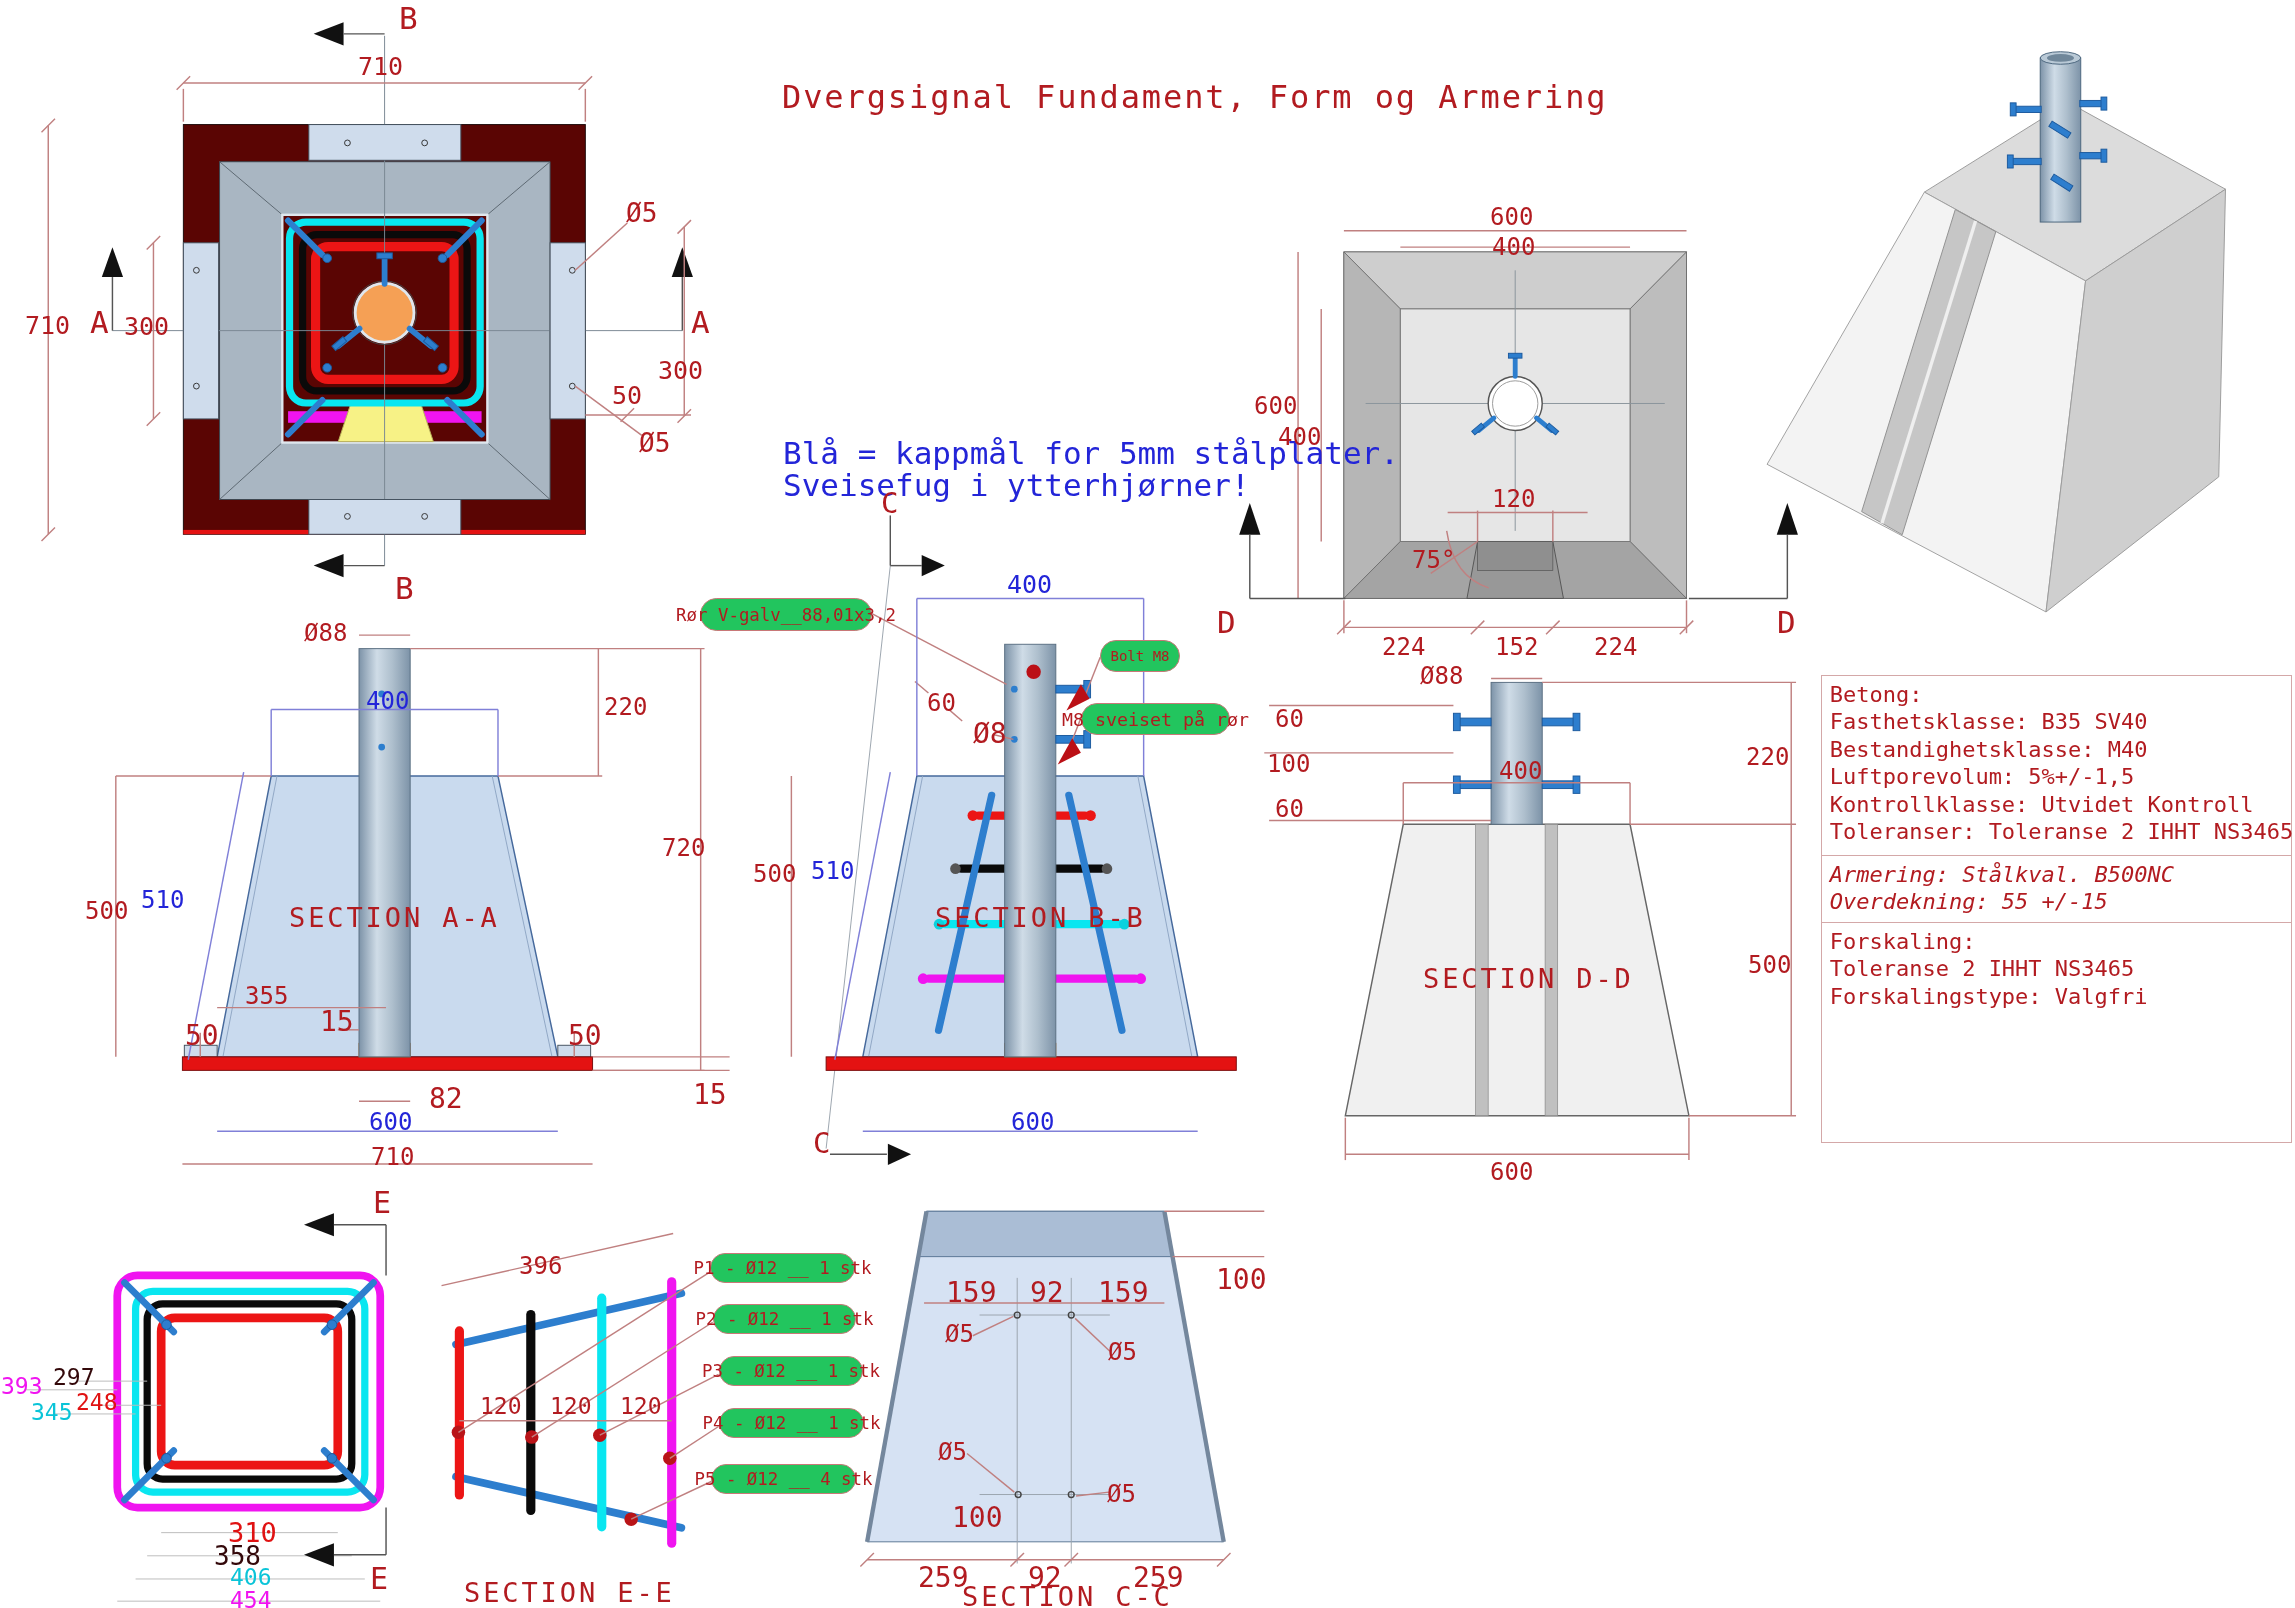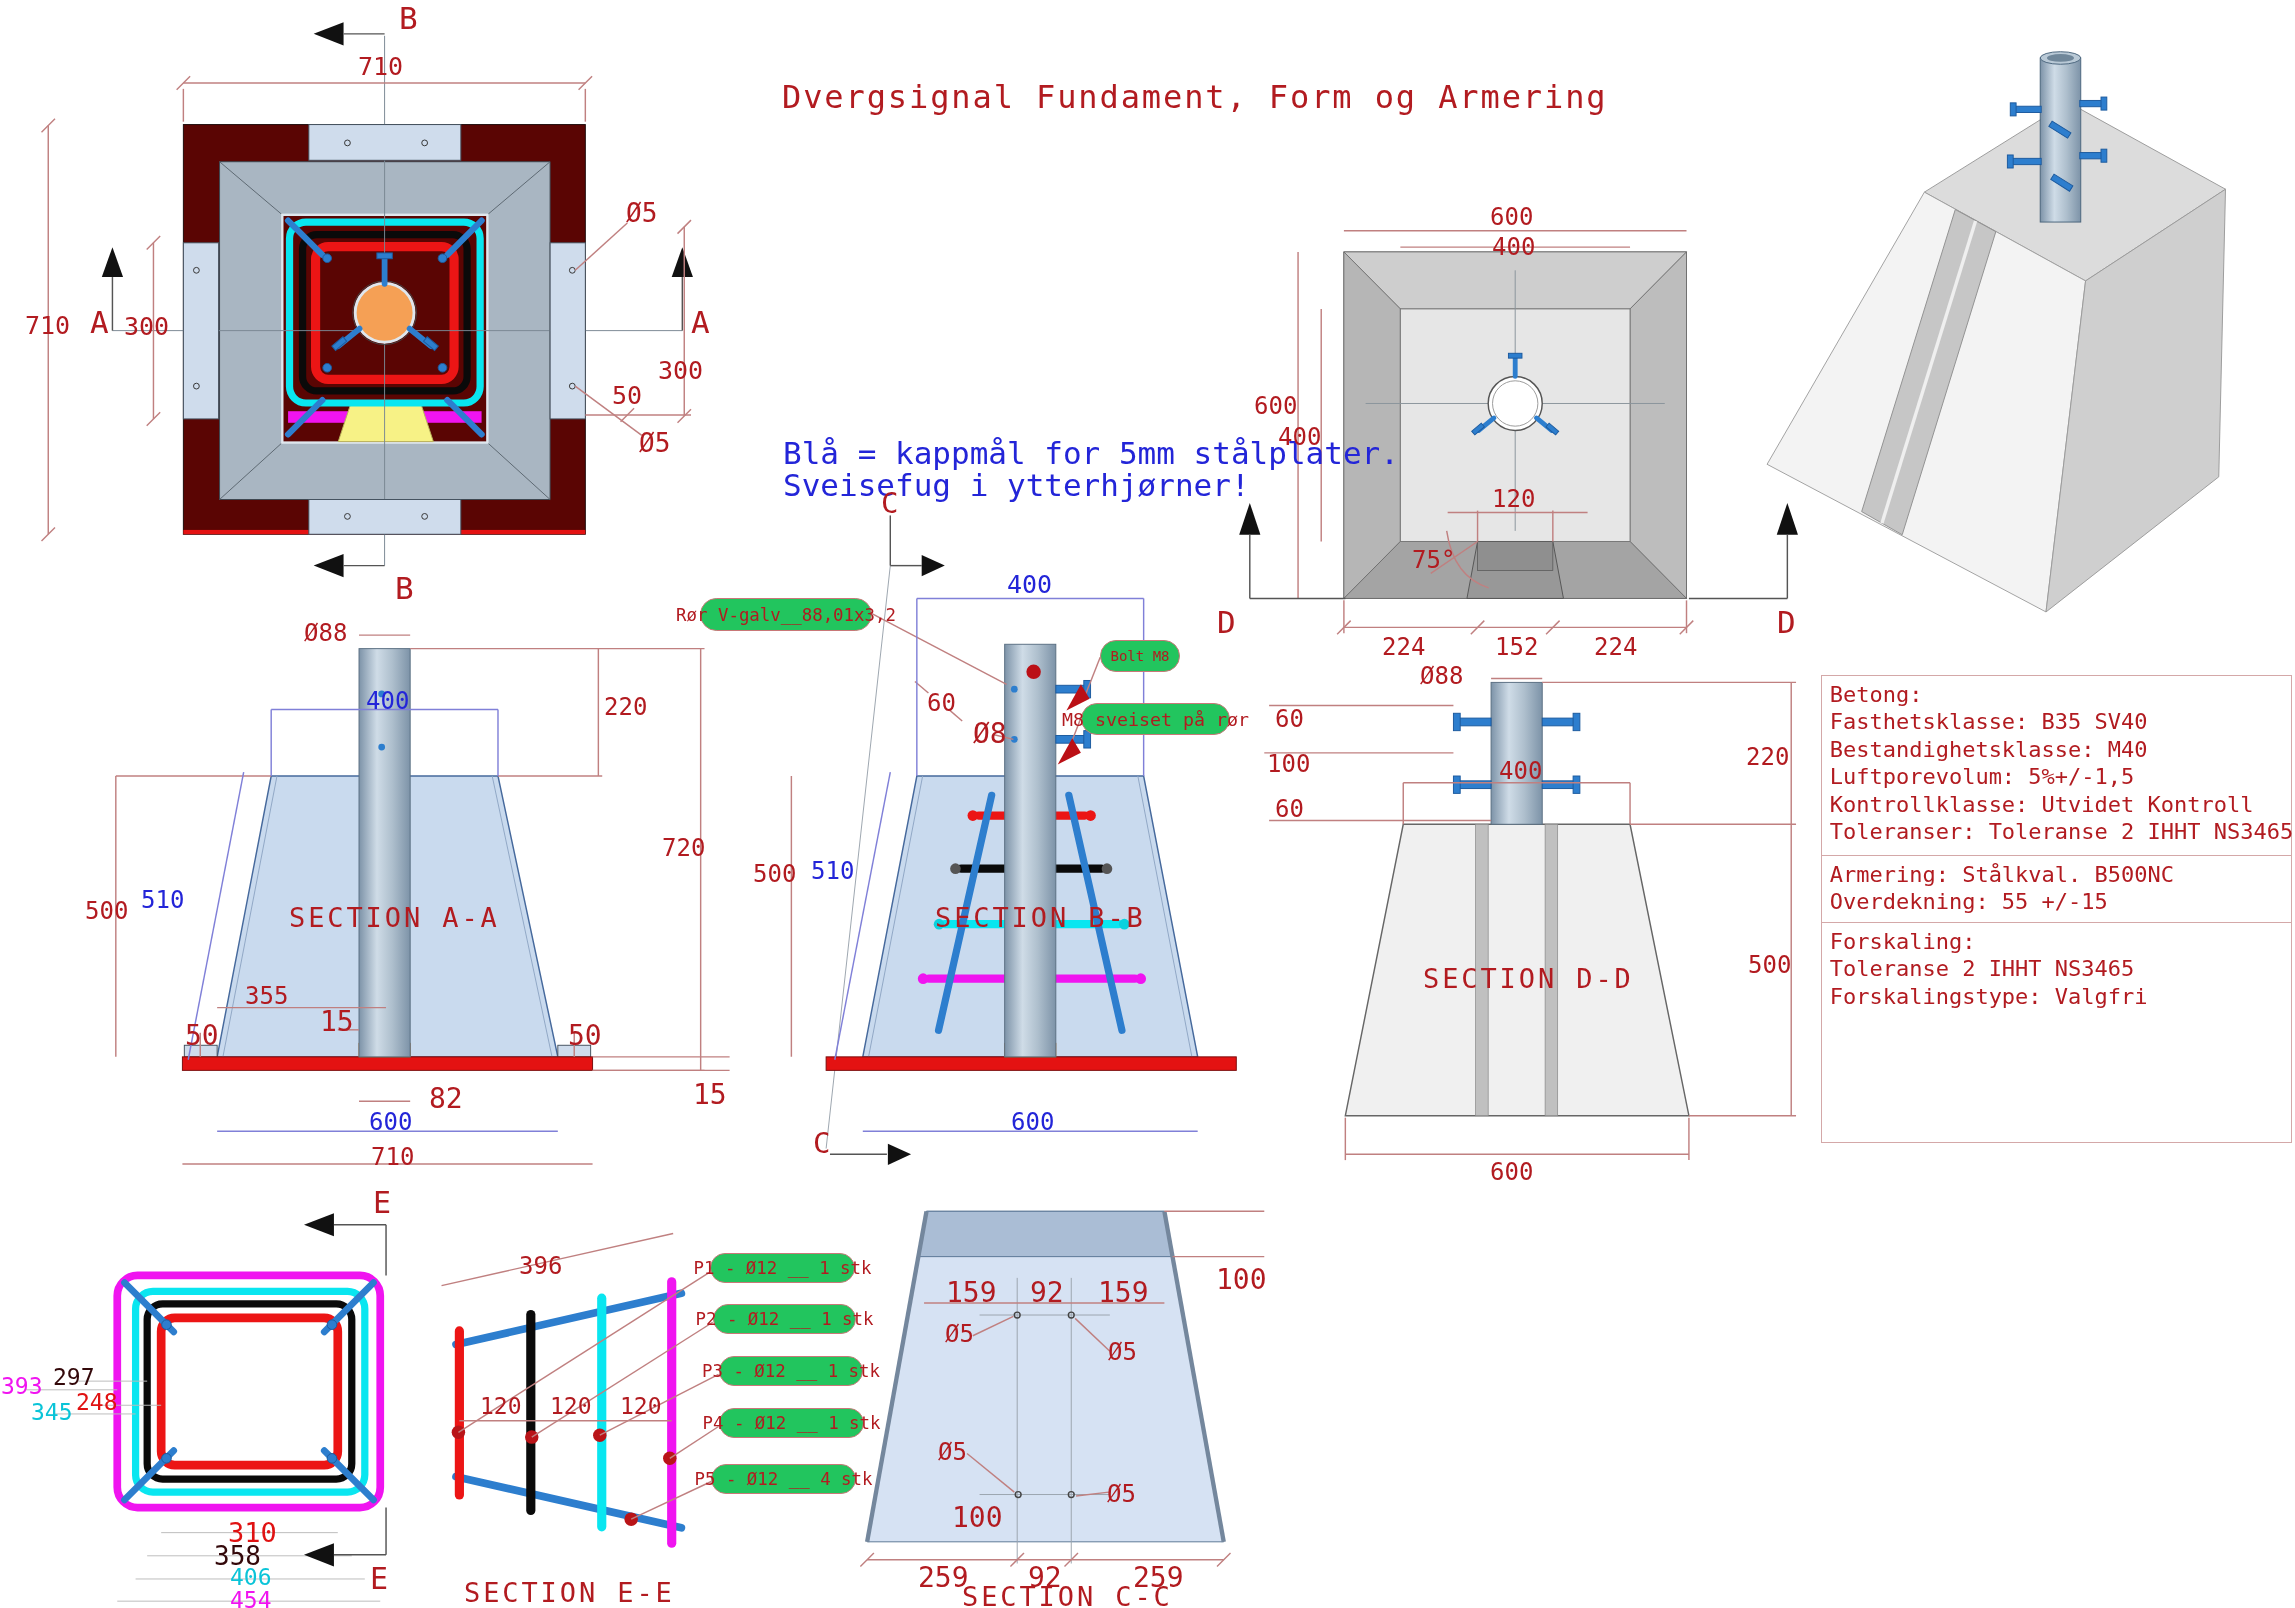--- a/index.html
+++ b/index.html
@@ -501,21 +501,21 @@
 
 <div class="tbl">
   <div class="trow" style="height:180px;">
     <div class="tline">Betong:</div>
     <div class="tline">Fasthetsklasse: B35 SV40</div>
     <div class="tline">Bestandighetsklasse: M40</div>
     <div class="tline">Luftporevolum: 5%+/-1,5</div>
     <div class="tline">Kontrollklasse: Utvidet Kontroll</div>
     <div class="tline">Toleranser: Toleranse 2 IHHT NS3465</div>
   </div>
-  <div class="trow" style="height:67px;">
+  <div class="trow" style="height:67px;font-style:italic;">
     <div class="tline">Armering: Stålkval. B500NC</div>
     <div class="tline">Overdekning: 55 +/-15</div>
   </div>
   <div class="trow" style="height:97px;">
     <div class="tline">Forskaling:</div>
     <div class="tline">Toleranse 2 IHHT NS3465</div>
     <div class="tline">Forskalingstype: Valgfri</div>
   </div>
 </div>
 

